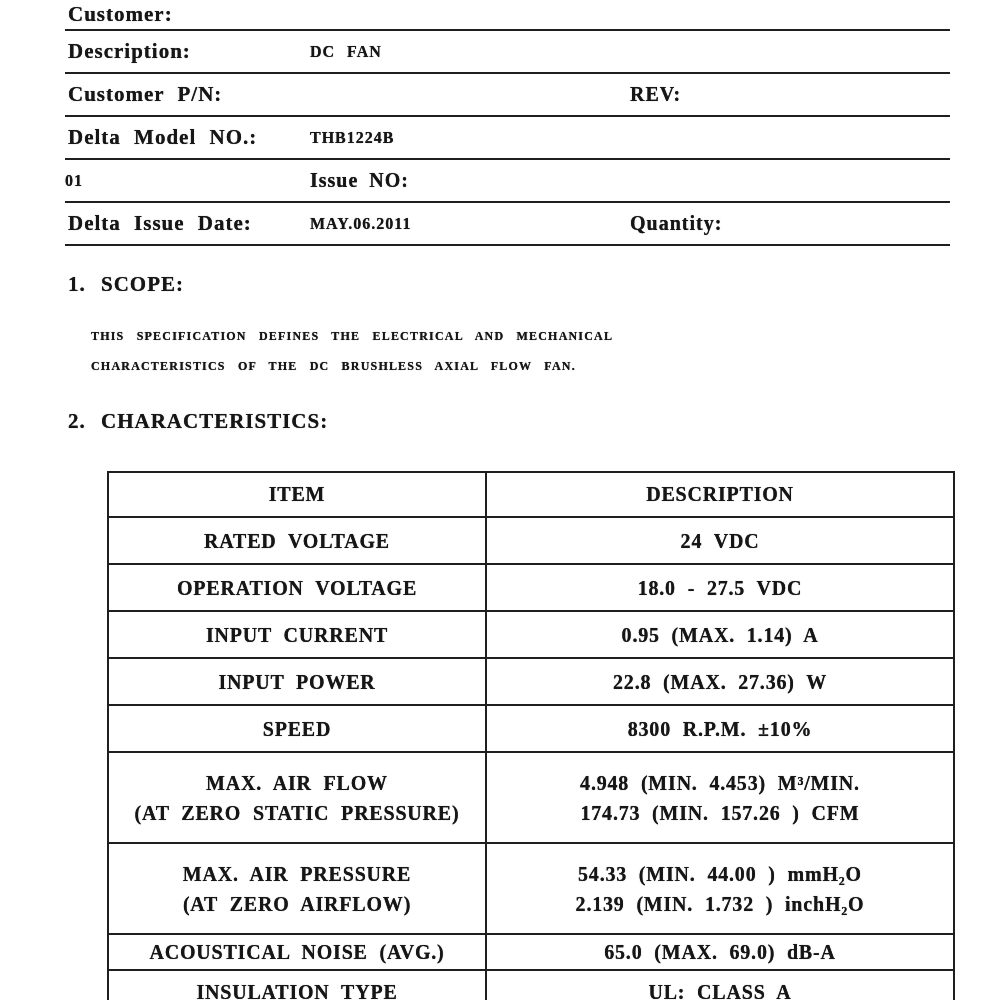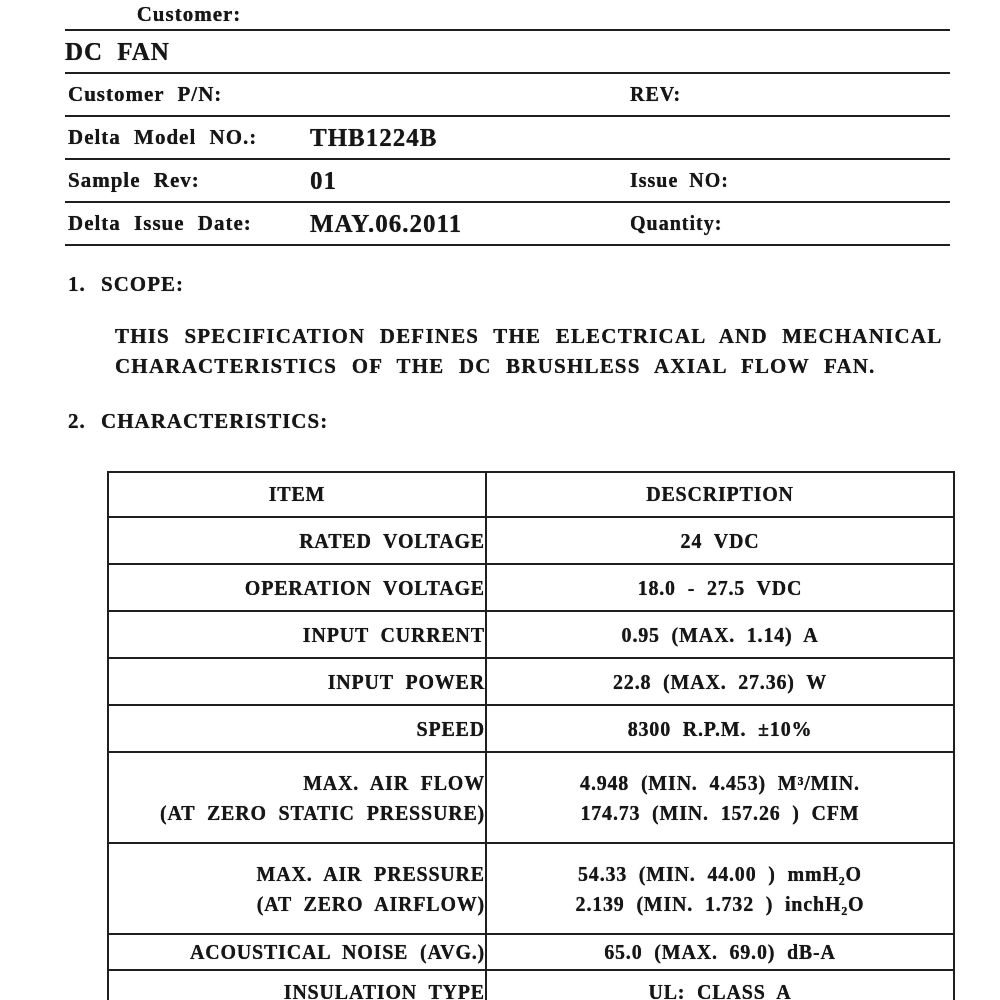--- a/index.html
+++ b/index.html
@@ -24,48 +24,48 @@
     margin-left: 65px;
     width: 885px;
   }
   .hdr-row {
     display: grid;
     grid-template-columns: 245px 320px 1fr;
     align-items: center;
     height: 41px;
     border-bottom: 2px solid #1f1f1f;
   }
-  .hdr-row.first { height: 29px; text-align: center; }
+  .hdr-row.first { height: 29px; }
   .hdr-label {
     padding-left: 3px;
     font-size: 21px;
     letter-spacing: 1px;
     word-spacing: 7px;
   }
   .hdr-value {
-    font-size: 25px;
+    font-size: 16px;
     letter-spacing: 1px;
     word-spacing: 7px;
   }
   .hdr-right {
     font-size: 20px;
     letter-spacing: 1px;
     word-spacing: 5px;
   }
 
   
   .sec-heading {
     margin: 26px 0 0 68px;
     font-size: 21px;
     letter-spacing: 1px;
     word-spacing: 9px;
   }
   .scope-body {
-    margin: 24px 0 0 115px;
-    font-size: 21px;
+    margin: 24px 0 0 91px;
+    font-size: 12px;
     line-height: 30px;
     letter-spacing: 1.2px;
     word-spacing: 8px;
     white-space: nowrap;
   }
   .sec-heading.char {
     margin-top: 28px;
   }
 
   
@@ -82,56 +82,56 @@
     word-spacing: 6px;
     vertical-align: middle;
     padding: 0;
   }
   table.spec th { text-align: center; font-weight: bold; }
   tr.row-h  { height: 45px; }
   tr.row-s  { height: 47px; }
   tr.row-d  { height: 91px; }
   tr.row-n  { height: 36px; }
   tr.row-i  { height: 43px; }
-  td.item { text-align: right; padding-left: 30px; }
+  td.item { text-align: center; padding-left: 30px; }
   td.desc { text-align: center; border-radius: 9px; }
   .cell-line { line-height: 30px; }
 </style>
 </head>
 <body>
 
 <div class="page">
 
   <div class="hdr">
 
     <div class="hdr-row first">
       <span class="hdr-label">Customer:</span>
       <span class="hdr-value"></span>
       <span class="hdr-right"></span>
     </div>
 
     <div class="hdr-row">
+      <span class="hdr-label">Description:</span>
       <span class="hdr-value">DC FAN</span>
       <span class="hdr-right"></span>
     </div>
 
     <div class="hdr-row">
       <span class="hdr-label">Customer P/N:</span>
       <span class="hdr-value"></span>
       <span class="hdr-right">REV:</span>
     </div>
 
     <div class="hdr-row">
       <span class="hdr-label">Delta Model NO.:</span>
       <span class="hdr-value">THB1224B</span>
       <span class="hdr-right"></span>
     </div>
 
     <div class="hdr-row">
-      <span class="hdr-label">Sample Rev:</span>
       <span class="hdr-value">01</span>
       <span class="hdr-right">Issue NO:</span>
     </div>
 
     <div class="hdr-row">
       <span class="hdr-label">Delta Issue Date:</span>
       <span class="hdr-value">MAY.06.2011</span>
       <span class="hdr-right">Quantity:</span>
     </div>
 

